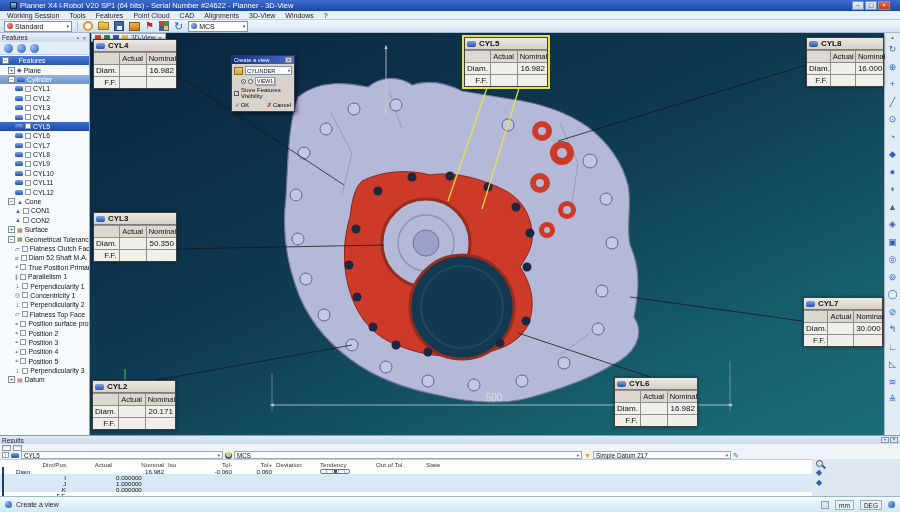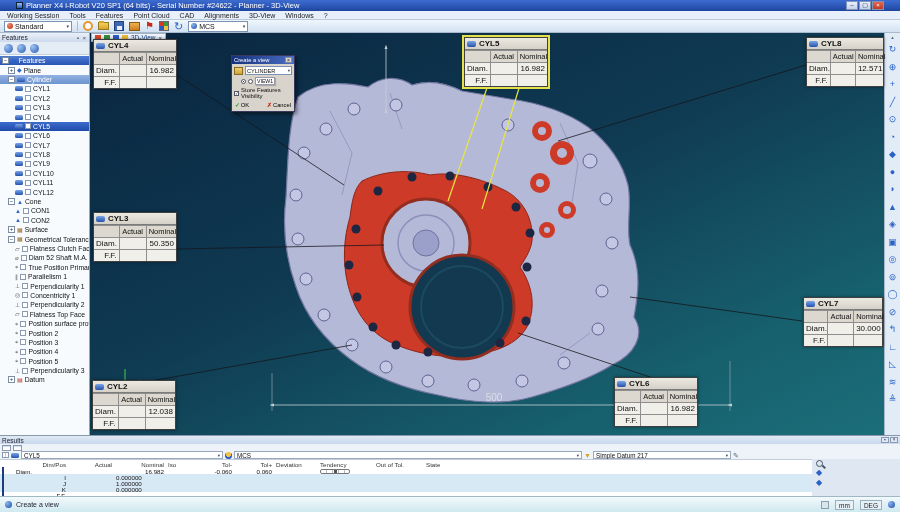--- a/index.html
+++ b/index.html
@@ -3,21 +3,21 @@
 <meta charset="utf-8">
 <style>
   * { box-sizing: border-box; margin: 0; padding: 0; }
   html,body { background:#888; }
   .app { position:relative; width:900px; height:512px; overflow:hidden;
          font-family:"Liberation Sans", sans-serif; background:#d6e2ef; }
 
   
   .titlebar { position:absolute; left:0; top:0; width:900px; height:11px;
     background:linear-gradient(#3d6cd2,#1e46a0); color:#fff; font-size:7.5px;
-    display:flex; align-items:center; gap:3px; padding:0 16px; }
+    display:flex; align-items:center; gap:3px; padding:0 10px; }
   .app-ico { width:7px; height:7px; background:linear-gradient(#9ec2f0,#2a5cb8); border:1px solid #123; flex:none; }
   .tb-controls { margin-left:auto; display:flex; gap:1px; }
   .tb-btn { width:12px; height:9px; background:linear-gradient(#e9f0fa,#c2d2e8); border:1px solid #8294b6;
     font-size:6px; line-height:7px; text-align:center; color:#223; }
   .tb-btn.close { background:linear-gradient(#e06a50,#c03a22); color:#fff; }
 
   
   .menubar { position:absolute; left:0; top:11px; width:900px; height:9px; background:#e7effa;
     border-bottom:1px solid #bcc9da; display:flex; align-items:center; padding-left:2px; }
   .menu-item { font-size:7px; color:#1c1c1c; padding:0 5px; }
@@ -593,21 +593,21 @@
     <div class="co-hd">
         <span class="co-cyl"></span>
         <span>CYL8</span>
       </div>
     <div class="co-grid">
       <span class="co-cell c0 head"></span>
         <span class="co-cell head">Actual</span>
         <span class="co-cell head">Nominal</span>
       <span class="co-cell c0 lab">Diam.</span>
         <span class="co-cell"></span>
-        <span class="co-cell val">12.571</span>
+        <span class="co-cell val">16.000</span>
       <span class="co-cell c0 lab">F.F.</span>
         <span class="co-cell"></span>
         <span class="co-cell"></span>
     </div>
   </div>
 
   <div class="callout" style="left:93px; top:212px;">
     <div class="co-hd">
         <span class="co-cyl"></span>
         <span>CYL3</span>
@@ -647,21 +647,21 @@
     <div class="co-hd">
         <span class="co-cyl"></span>
         <span>CYL2</span>
       </div>
     <div class="co-grid">
       <span class="co-cell c0 head"></span>
         <span class="co-cell head">Actual</span>
         <span class="co-cell head">Nominal</span>
       <span class="co-cell c0 lab">Diam.</span>
         <span class="co-cell"></span>
-        <span class="co-cell val">12.038</span>
+        <span class="co-cell val">20.171</span>
       <span class="co-cell c0 lab">F.F.</span>
         <span class="co-cell"></span>
         <span class="co-cell"></span>
     </div>
   </div>
 
   <div class="callout" style="left:614px; top:377px;">
     <div class="co-hd">
         <span class="co-cyl"></span>
         <span>CYL6</span>

